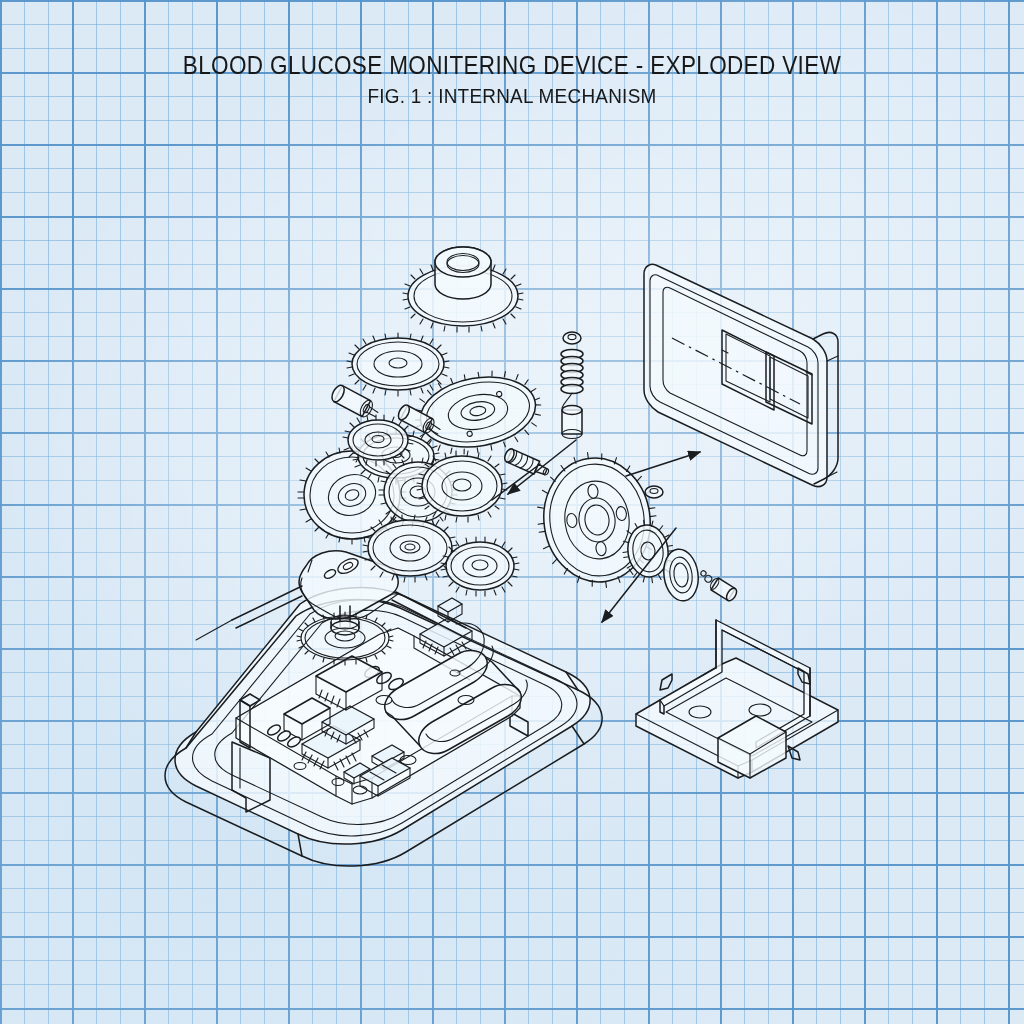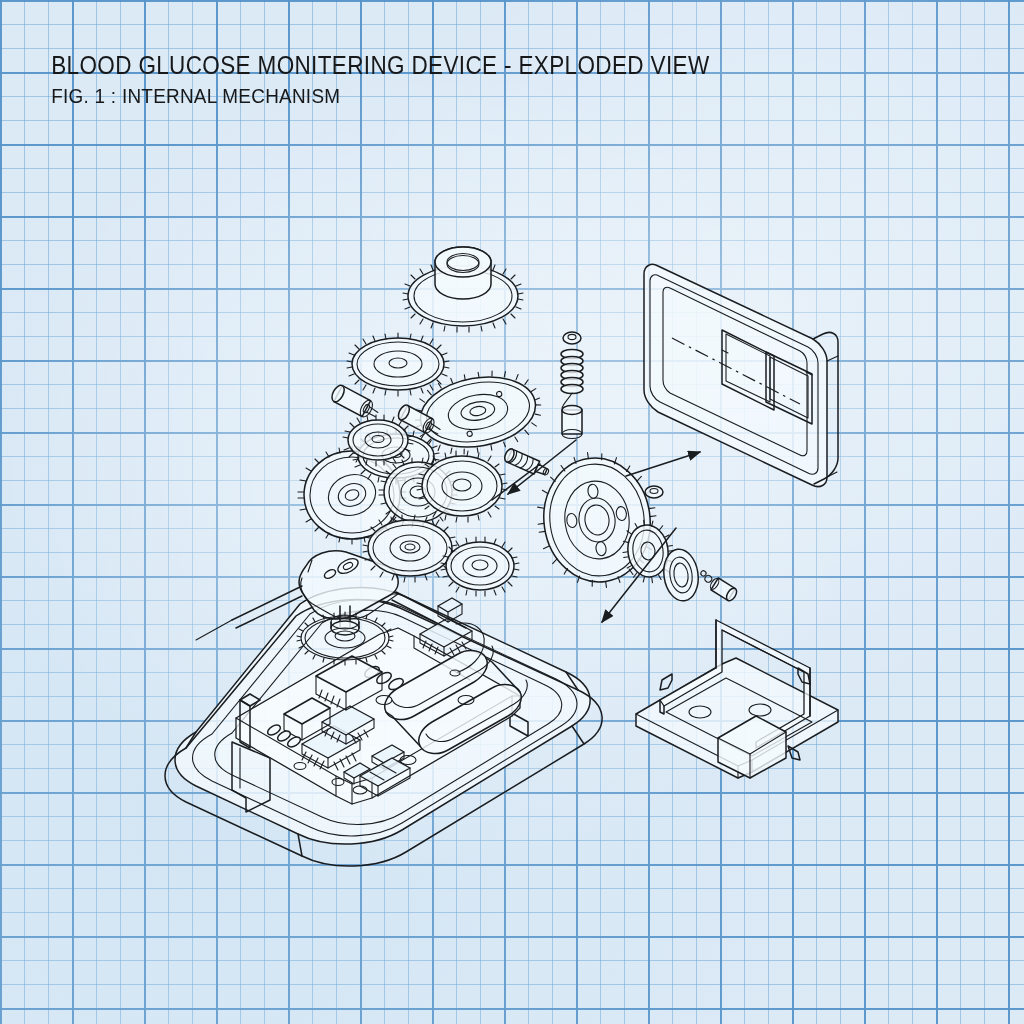--- a/index.html
+++ b/index.html
@@ -26,21 +26,21 @@
     background-position:0 0;
   }
   .paper-tone{
     background:
       radial-gradient(ellipse at 42% 46%, rgba(255,255,255,.50) 0%, rgba(255,255,255,0) 52%),
       radial-gradient(ellipse at 75% 30%, rgba(255,255,255,.34) 0%, rgba(255,255,255,0) 40%),
       radial-gradient(ellipse at 20% 80%, rgba(186,216,238,.25) 0%, rgba(255,255,255,0) 55%);
   }
 
   
-  .title-block{position:absolute;left:0;right:0;top:50px;}
+  .title-block{position:absolute;left:0;right:0;top:50px;text-align:center;}
   .title-main{
     font-size:25px;line-height:30px;letter-spacing:.4px;
     color:#16181a;font-weight:400;
     transform:scaleX(.90);transform-origin:center;
     white-space:nowrap;
   }
   .title-sub{
     font-size:21px;line-height:26px;letter-spacing:.3px;
     color:#16181a;font-weight:400;margin-top:3px;
     transform:scaleX(.90);transform-origin:center;

